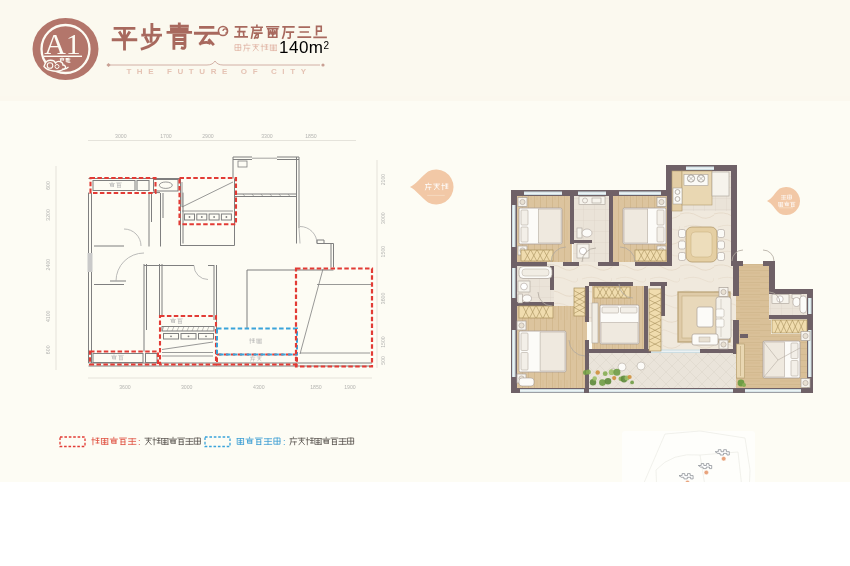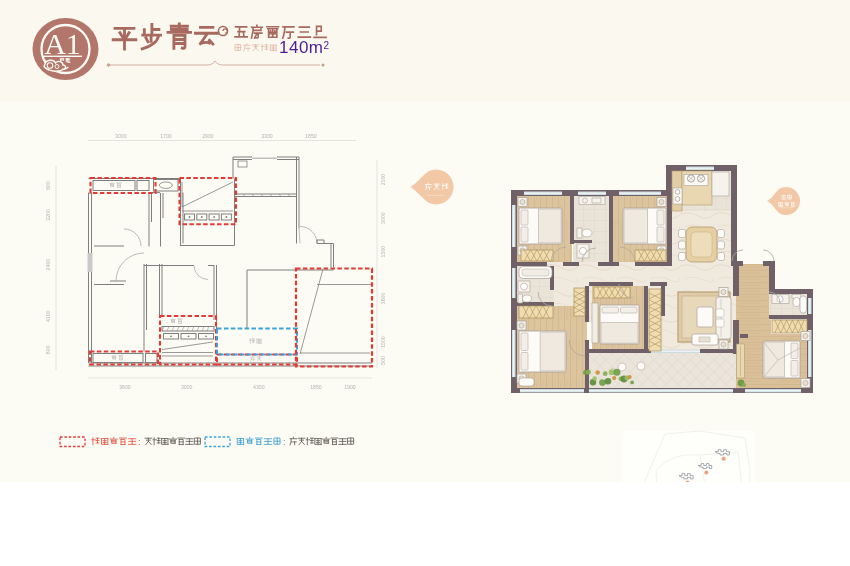--- a/index.html
+++ b/index.html
@@ -42,28 +42,29 @@
 </svg>
 
 <svg style="position:absolute;left:233px;top:42px" width="52" height="12" viewBox="0 0 52 12">
 <path transform="translate(1.0,1.5) scale(0.0820)" d="M18,14 H82 V84 H18 Z M18,50 H82 M50,14 V84" fill="none" stroke="#dcab9b" stroke-width="8.2" stroke-linecap="square" opacity="1.0"></path>
       <path transform="translate(9.8,1.5) scale(0.0820)" d="M50,4 V14 M12,22 H88 M24,22 V58 M24,58 L12,92 M42,58 H84 M64,58 V90" fill="none" stroke="#dcab9b" stroke-width="8.2" stroke-linecap="square" opacity="1.0"></path>
       <path transform="translate(18.6,1.5) scale(0.0820)" d="M12,16 H88 M50,16 V52 M50,52 L20,90 M50,52 L82,88 M28,38 H72" fill="none" stroke="#dcab9b" stroke-width="8.2" stroke-linecap="square" opacity="1.0"></path>
       <path transform="translate(27.4,1.5) scale(0.0820)" d="M22,10 V90 M10,34 H48 M58,16 H90 M58,42 H90 M58,70 H90 M74,16 V70" fill="none" stroke="#dcab9b" stroke-width="8.2" stroke-linecap="square" opacity="1.0"></path>
       <path transform="translate(36.2,1.5) scale(0.0820)" d="M14,20 H86 M14,20 V86 H86 M86,20 V86 M32,44 H68 M32,66 H68 M50,20 V86" fill="none" stroke="#dcab9b" stroke-width="8.2" stroke-linecap="square" opacity="1.0"></path>
 </svg>
 
-<div style="position:absolute;left:279px;top:38px;font-size:17px;color:#4c1d95;letter-spacing:0.5px;font-family:'Liberation Sans',sans-serif">140m<span style="font-size:10px;vertical-align:4px">2</span></div>
+<div style="position:absolute;left:279px;top:38px;font-size:17px;color:#000000;letter-spacing:0.5px;font-family:'Liberation Sans',sans-serif">140m<span style="font-size:10px;vertical-align:4px">2</span></div>
 
 <svg style="position:absolute;left:106px;top:58px" width="222" height="14" viewBox="0 0 222 14">
 <path d="M2,7 H101 C105,7 107.5,5.5 109,3 C110.5,5.5 113,7 117,7 H214" fill="none" stroke="#c9a094" stroke-width="0.8"></path>
 <rect x="1" y="5.5" width="3" height="3" transform="rotate(45 2.5 7)" fill="#c9a094"></rect>
 <circle cx="217" cy="7" r="1.6" fill="#c9a094"></circle>
 </svg>
 
+<div style="position:absolute;left:104px;top:66.5px;width:230px;text-align:center;font-size:8px;font-weight:bold;color:#e5c3b4;letter-spacing:5.6px;font-family:'Liberation Sans',sans-serif">THE FUTURE OF CITY</div>
 
 <svg style="position:absolute;left:40px;top:120px" width="360" height="280" viewBox="40 120 360 280">
 
 <line x1="88.0" y1="140.5" x2="356.0" y2="140.5" stroke="#dedcd4" stroke-width="0.8"></line>
 <line x1="56.0" y1="166.0" x2="56.0" y2="370.0" stroke="#dedcd4" stroke-width="0.8"></line>
 <line x1="88.0" y1="378.0" x2="372.0" y2="378.0" stroke="#dedcd4" stroke-width="0.8"></line>
 <line x1="377.0" y1="160.0" x2="377.0" y2="368.0" stroke="#dedcd4" stroke-width="0.8"></line>
 
 <text x="120.8" y="137.5" font-family="Liberation Sans, sans-serif" font-size="5.2" fill="#b5b5b2" text-anchor="middle">3000</text>
 <text x="166.0" y="137.5" font-family="Liberation Sans, sans-serif" font-size="5.2" fill="#b5b5b2" text-anchor="middle">1700</text>

